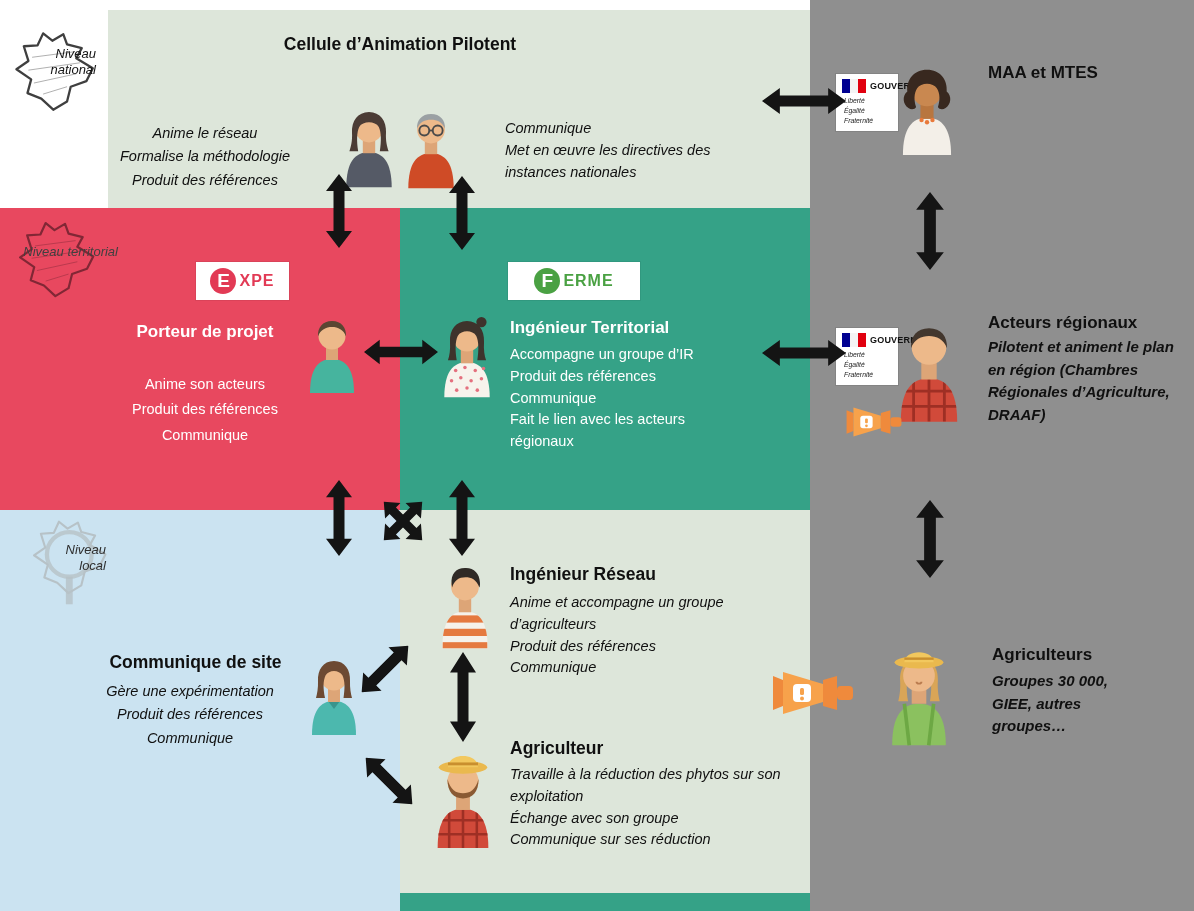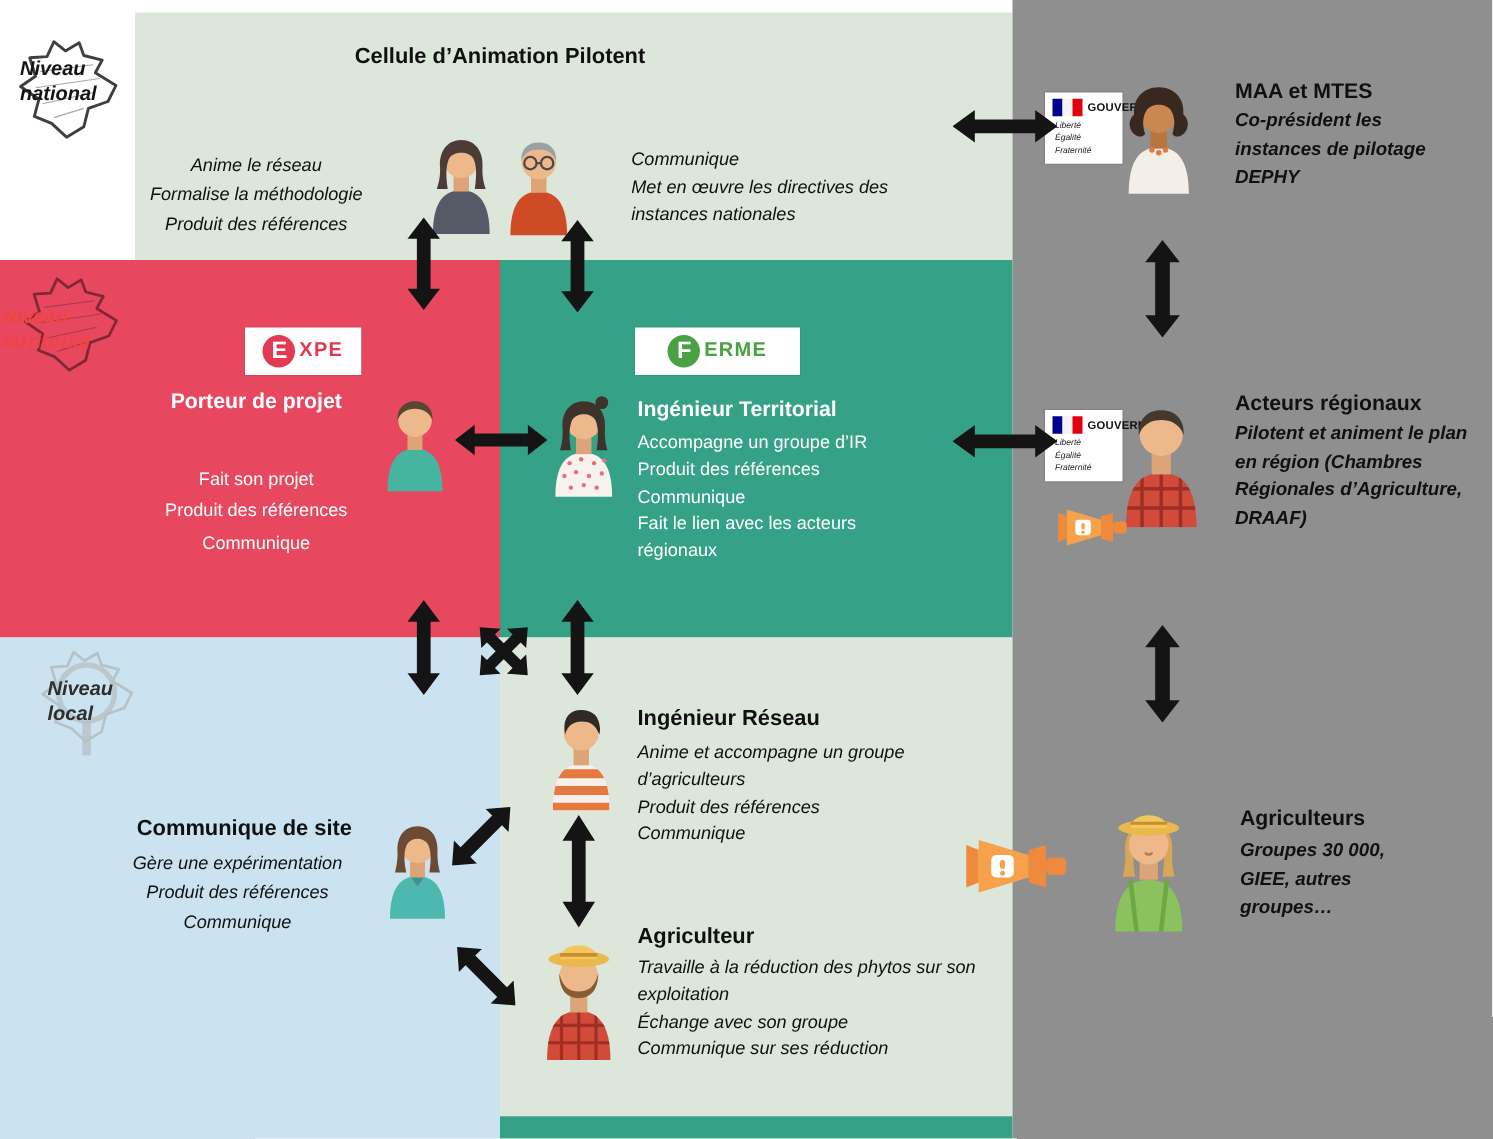--- a/index.html
+++ b/index.html
@@ -8,21 +8,21 @@
   .canvas{position:relative;width:1194px;height:911px;overflow:hidden;background:#fff}
   .band{position:absolute;z-index:0}
   .txt-c{text-align:center}
   .h-dark{font-weight:700;font-size:17.5px;color:#101010}
   .h-white{font-weight:700;font-size:17px;color:#ffffff}
   .i-dark{font-style:italic;font-size:14.5px;color:#101010;line-height:1.5}
   .i-white{font-size:14.5px;color:#ffffff;line-height:1.5}
   .i-bold{font-weight:700;font-style:italic;font-size:15px;color:#101010;line-height:1.5}
   .lh-tall{line-height:1.75}
   .lh-mid{line-height:1.62}
-  .level-label{font-weight:700;font-style:italic;font-size:16px;line-height:1.25;text-align:left;position:absolute;z-index:3}
+  .level-label{font-weight:400;font-style:italic;font-size:13px;line-height:1.25;text-align:right;position:absolute;z-index:3}
   .arrow{position:absolute;z-index:6}
   .arrow svg{width:100%;height:100%;display:block}
   .avatar{position:absolute;z-index:5}
   .avatar svg{width:100%;height:100%;display:block}
   .mapicon{position:absolute;z-index:2}
   .mapicon svg{width:100%;height:100%;display:block}
   .logo-box{position:absolute;z-index:4;background:#fff;display:flex;align-items:center;justify-content:center;gap:3px;box-shadow:0 0 0 1px rgba(0,0,0,0.06)}
   .logo-circle{width:26px;height:26px;border-radius:50%;color:#fff;font-weight:700;font-size:19px;display:flex;align-items:center;justify-content:center;font-family:"Liberation Sans",sans-serif}
   .logo-rest{font-weight:700;font-size:16px;letter-spacing:1px}
   .expe-bg{background:#e23a55}.expe-fg{color:#e23a55}
@@ -57,21 +57,21 @@
     </svg>
   </div>
   <div class="level-label" style="left:16px;top:46px;width:80px;color:#141414">Niveau national</div>
 
   <div class="mapicon" style="left:8px;top:216px;width:100px;height:88px;color:rgba(25,5,12,0.5)">
     <svg viewBox="0 0 100 100">
       <path d="M36 8 L46 16 L58 9 L62 20 L78 24 L72 35 L90 46 L83 60 L66 66 L62 82 L47 91 L34 79 L19 73 L23 58 L7 47 L20 38 L15 22 L30 21 Z" fill="none" stroke="currentColor" stroke-width="2.5" stroke-linejoin="round"></path>
       <path d="M24 34 L70 28 M20 48 L76 40 M26 62 L72 52 M36 74 L62 66" stroke="currentColor" stroke-width="1" opacity="0.5" fill="none"></path>
     </svg>
   </div>
-  <div class="level-label" style="left:2px;top:244px;width:96px;color:#ef4444">Niveau territorial</div>
+  <div class="level-label" style="left:22px;top:244px;width:96px;color:#404040">Niveau territorial</div>
 
   <div class="mapicon" style="left:28px;top:514px;width:86px;height:98px;color:#b7c2c7">
     <svg viewBox="0 0 100 112">
       <path d="M36 8 L46 16 L58 9 L62 20 L78 24 L72 35 L90 46 L83 60 L66 66 L62 82 L47 91 L34 79 L19 73 L23 58 L7 47 L20 38 L15 22 L30 21 Z" fill="none" stroke="currentColor" stroke-width="2.5" stroke-linejoin="round"></path>
       <circle cx="48" cy="46" r="26" fill="none" stroke="currentColor" stroke-width="5" opacity="0.8"></circle>
       <path d="M48 72 L48 104" stroke="currentColor" stroke-width="8" opacity="0.8"></path>
     </svg>
   </div>
   <div class="level-label" style="left:38px;top:542px;width:68px;color:#2e2e2e">Niveau local</div>
 
@@ -107,23 +107,23 @@
       <rect x="26" y="34" width="12" height="13" fill="#dda577"></rect>
       <circle cx="32" cy="23" r="13.5" fill="#edb98a"></circle>
       <path d="M32 7 C21 7 15 16 15.5 27 C16 35 14.5 41 13 45 L21.5 45 C20 35 20 27 22.5 21.5 C26 15.5 38 15.5 41.5 21.5 C44 27 44 35 42.5 45 L51 45 C49.5 41 48 35 48.5 27 C49 16 43 7 32 7Z" fill="#4b3c35"></path>
     </svg>
   </div>
 
   <div class="logo-box" style="left:196px;top:262px;width:93px;height:38px">
     <span class="logo-circle expe-bg">E</span>
     <span class="logo-rest expe-fg">XPE</span>
   </div>
-  <div class="text-block h-white txt-c" style="left:100px;top:311px;width:210px">Porteur de projet</div>
+  <div class="text-block h-white txt-c" style="left:100px;top:322px;width:210px">Porteur de projet</div>
   <div class="text-block i-white txt-c lh-tall" style="left:85px;top:372px;width:240px">
-    <div>Fait son projet</div>
+    <div>Anime son acteurs</div>
     <div>Produit des références</div>
     <div>Communique</div>
   </div>
   <div class="avatar" style="left:300px;top:312px;width:64px;height:82px">
     <svg viewBox="0 0 64 80">
       <path d="M32 46 C18 46 10 56 10 80 L54 80 C54 56 46 46 32 46Z" fill="#46b49e"></path>
       <rect x="26" y="34" width="12" height="13" fill="#dda577"></rect>
       <circle cx="32" cy="23" r="13.5" fill="#edb98a"></circle>
       <path d="M32 8 C22.5 8 17.5 14.5 18 23.5 C20.5 16.5 26 14 32 14 C38 14 43.5 16.5 46 23.5 C46.5 14.5 41.5 8 32 8Z" fill="#5a4632"></path>
     </svg>
@@ -252,21 +252,20 @@
       <circle cx="32" cy="28" r="13.5" fill="#c98850"></circle>
       <path d="M32 8 C20 8 13 17 14 28 C9 32 10 40 15 43 C18 45 21 44 22 42 C20 36 20 30 23 25 C26.5 19.5 37.5 19.5 41 25 C44 30 44 36 42 42 C43 44 46 45 49 43 C54 40 55 32 50 28 C51 17 44 8 32 8Z" fill="#38281f"></path>
       <g fill="#e8793a">
           <circle cx="27" cy="54" r="2"></circle>
           <circle cx="32" cy="56" r="2"></circle>
           <circle cx="37" cy="54" r="2"></circle>
         </g>
     </svg>
   </div>
   <div class="text-block i-bold" style="left:988px;top:60px;width:180px;font-size:17px;font-style:normal">MAA et MTES</div>
-  <div class="text-block i-bold" style="left:988px;top:86px;width:155px">Co-président les instances de pilotage DEPHY</div>
 
   <div class="gov-logo" style="left:836px;top:328px;width:62px">
     <div class="gov-top">
       <span class="gov-flag">
           <i class="fb"></i>
           <i class="fw"></i>
           <i class="fr"></i>
         </span>
       <span class="gov-name">GOUVERN</span>
     </div>

